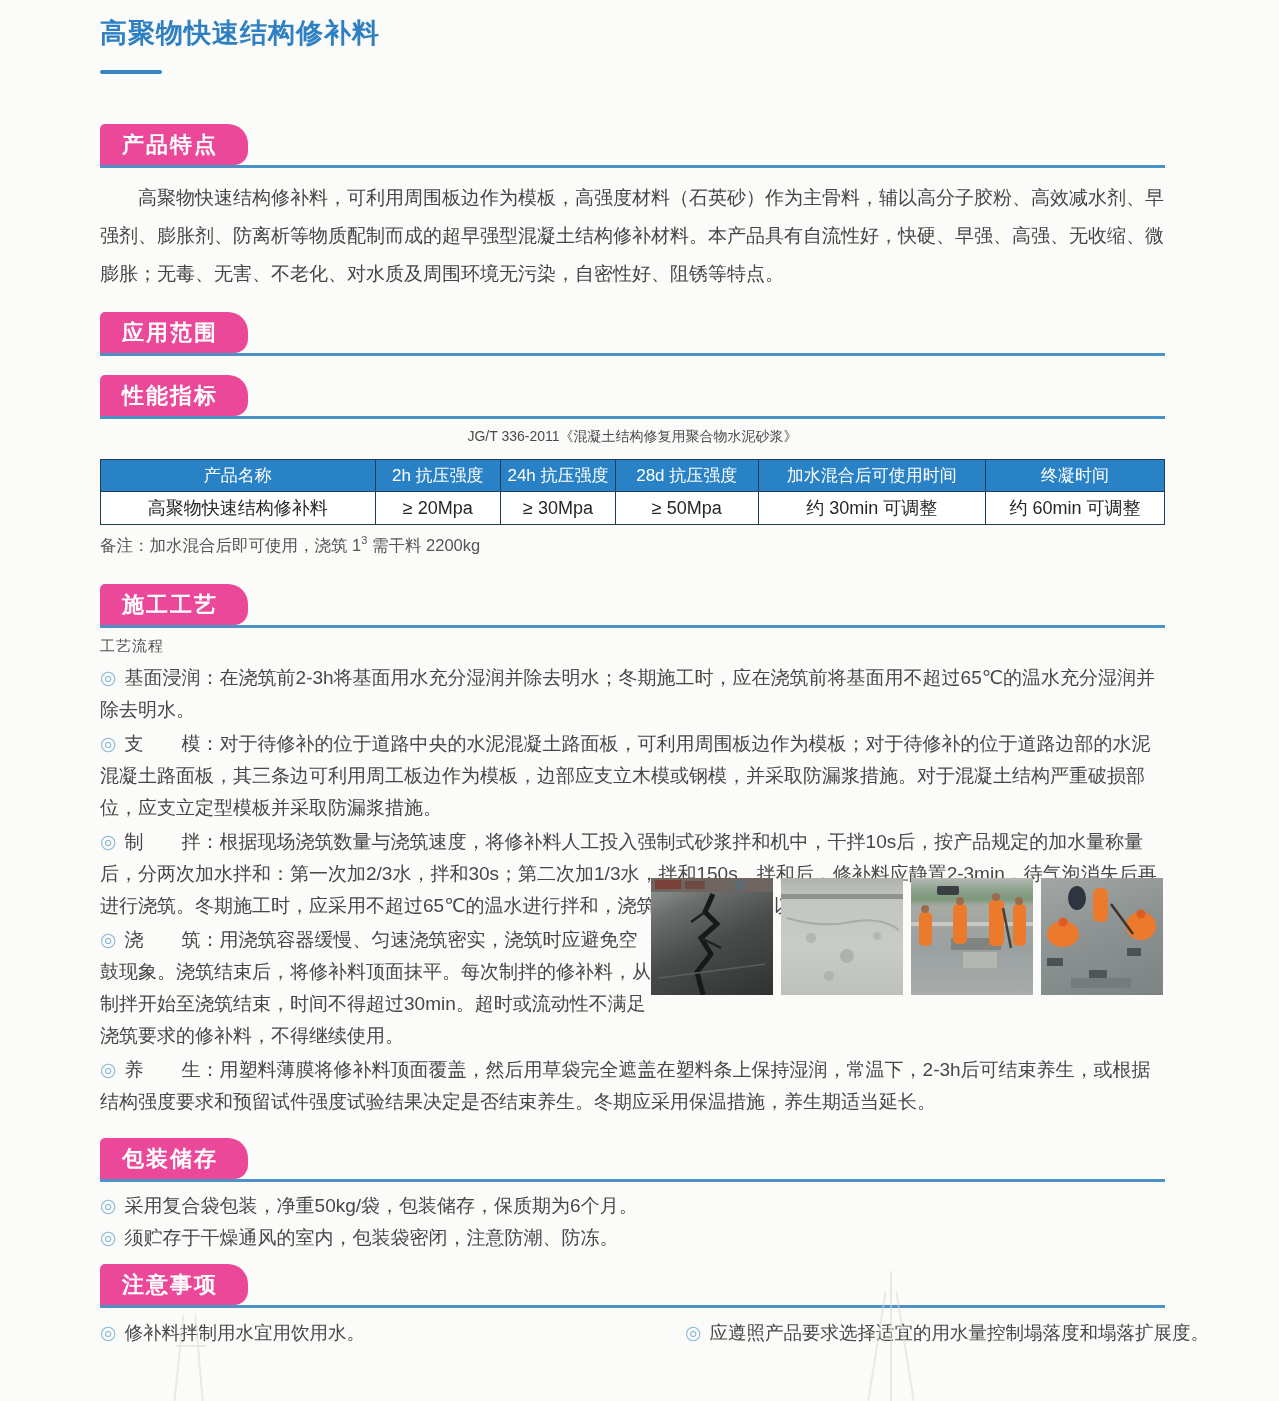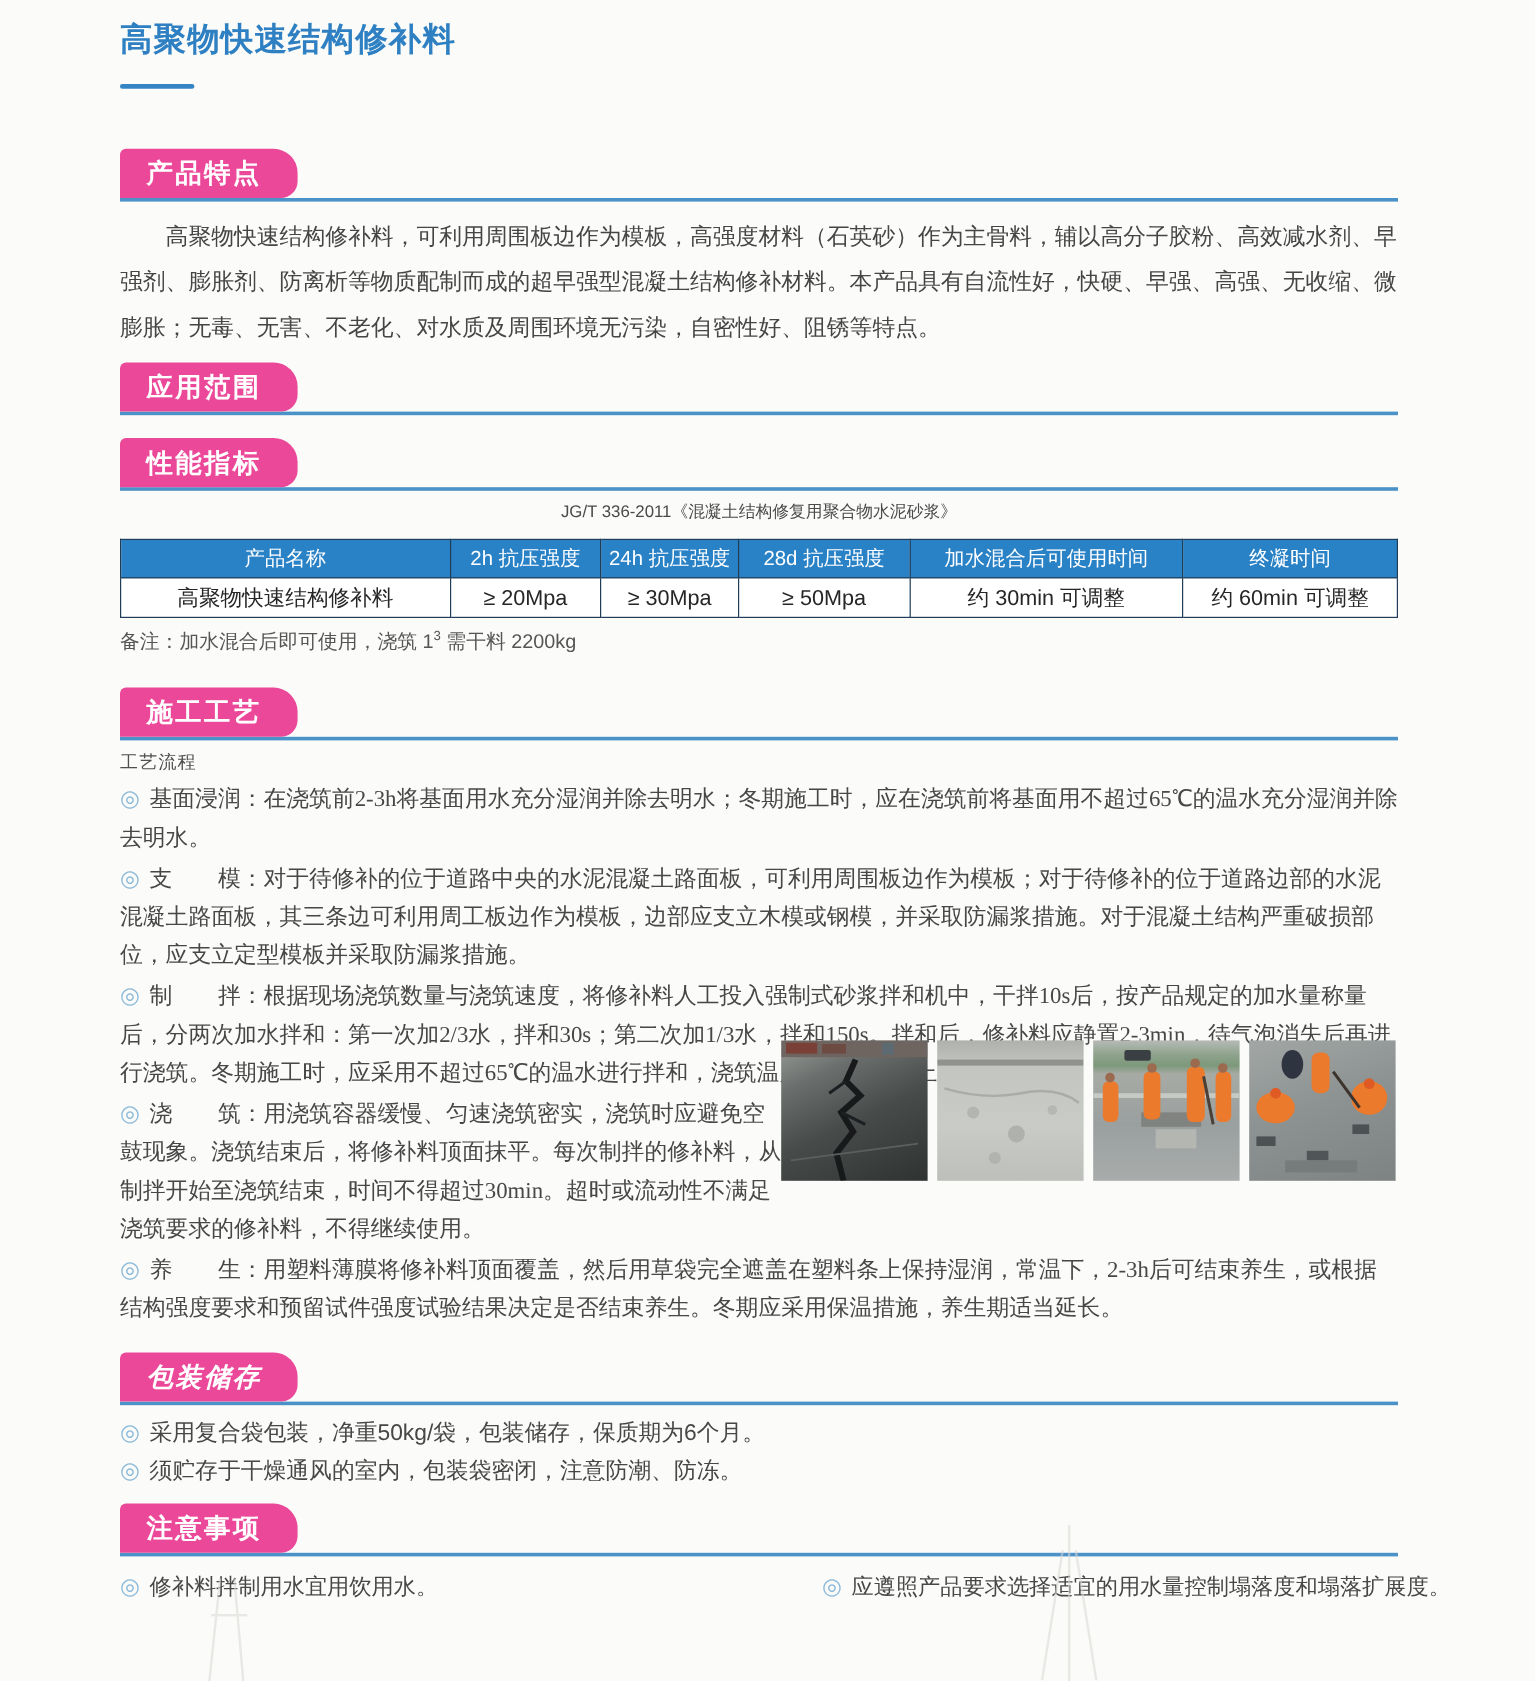--- a/index.html
+++ b/index.html
@@ -25,54 +25,54 @@
     border-radius:5px 20px 14px 0;
   }
 
   
   .mk { color:#8ab9d9; font-size:19px; margin-right:8px; }
   .bullet { font-size:19px; line-height:32px; white-space:nowrap; }
 
   .features-para { margin-top:11px; font-size:19px; line-height:38px; text-indent:2em; color:#454545; }
 
   .head-features { margin-top:50px; }
-  .head-apps     { margin-top:9px; }
+  .head-apps     { margin-top:19px; }
   .apps-row { margin-top:10px; display:flex; }
   .apps-row .bullet:first-child { width:308px; }
 
   .head-perf { margin-top:19px; }
   .standard-line { margin-top:9px; text-align:center; font-size:14px; color:#4a4a4a; }
   table.perf { margin-top:13px; width:100%; border-collapse:collapse; table-layout:fixed; }
   table.perf th, table.perf td { border:1.5px solid #203d57; text-align:center; padding:4px 2px; }
   table.perf th { background:#2a82c6; color:#fff; font-size:17px; font-weight:normal; height:31px; }
   table.perf td { font-size:18px; color:#262626; height:31px; background:#fff; }
   col.c1{width:25.8%} col.c2{width:11.8%} col.c3{width:10.8%} col.c4{width:13.4%} col.c5{width:21.4%} col.c6{width:16.8%}
   .table-note { margin-top:9px; font-size:16.5px; color:#555; }
   .table-note sup { font-size:11px; }
 
   .head-constr { margin-top:27px; }
   .flow-row { margin-top:9px; display:flex; align-items:center; }
   .flow-label { font-size:15px; color:#4f4f4f; letter-spacing:1px; width:145px; flex:none; }
   .flow-box { flex:1; border:1.5px solid #5a5a5a; text-align:center; font-size:18px; color:#333;
               letter-spacing:2px; line-height:30px; height:33px; }
-  .steps { margin-top:6px;font-family:Liberation Serif, serif; }
+  .steps { margin-top:6px; }
   .step { font-size:19px; line-height:32px; margin:2px 0; color:#474747; }
   .steps-rel { position:relative; }
   .step-narrow { width:552px; }
 
   
   .photos { position:absolute; top:52px; right:0; width:514px; display:flex; gap:8px; }
   .ph { width:122px; height:117px; position:relative; overflow:hidden; flex:none; }
   .ph svg { position:absolute; inset:0; }
   .ph1 { background:linear-gradient(155deg,#9a9e9a 0%,#6a6f6d 25%,#474c4a 55%,#2f3231 100%); }
   .ph2 { background:linear-gradient(180deg,#aeb1ac 0%,#c2c5c0 18%,#c8cbc6 60%,#bcbfba 100%); }
   .ph3 { background:linear-gradient(180deg,#b6bab6 0%,#8fa38d 10%,#7d997b 18%,#a7aaa4 24%,#9aa0a0 60%,#a8acab 100%); }
   .ph4 { background:linear-gradient(160deg,#a2a7a6 0%,#8d9392 45%,#7d8382 100%); }
 
-  .head-pack { margin-top:20px;font-style:italic; }
+  .head-pack { margin-top:20px; }
   .pack-items { margin-top:8px; }
   .pack-items .bullet { display:block; }
 
   .head-notes { margin-top:10px; }
   .notes-grid { margin-top:8px; position:relative; }
   .notes-left .bullet, .notes-right .bullet { display:block; line-height:33px; font-size:18.5px; }
   .notes-right { position:absolute; left:585px; top:0; }
 
   
   .wm { position:absolute; opacity:0.55; }

